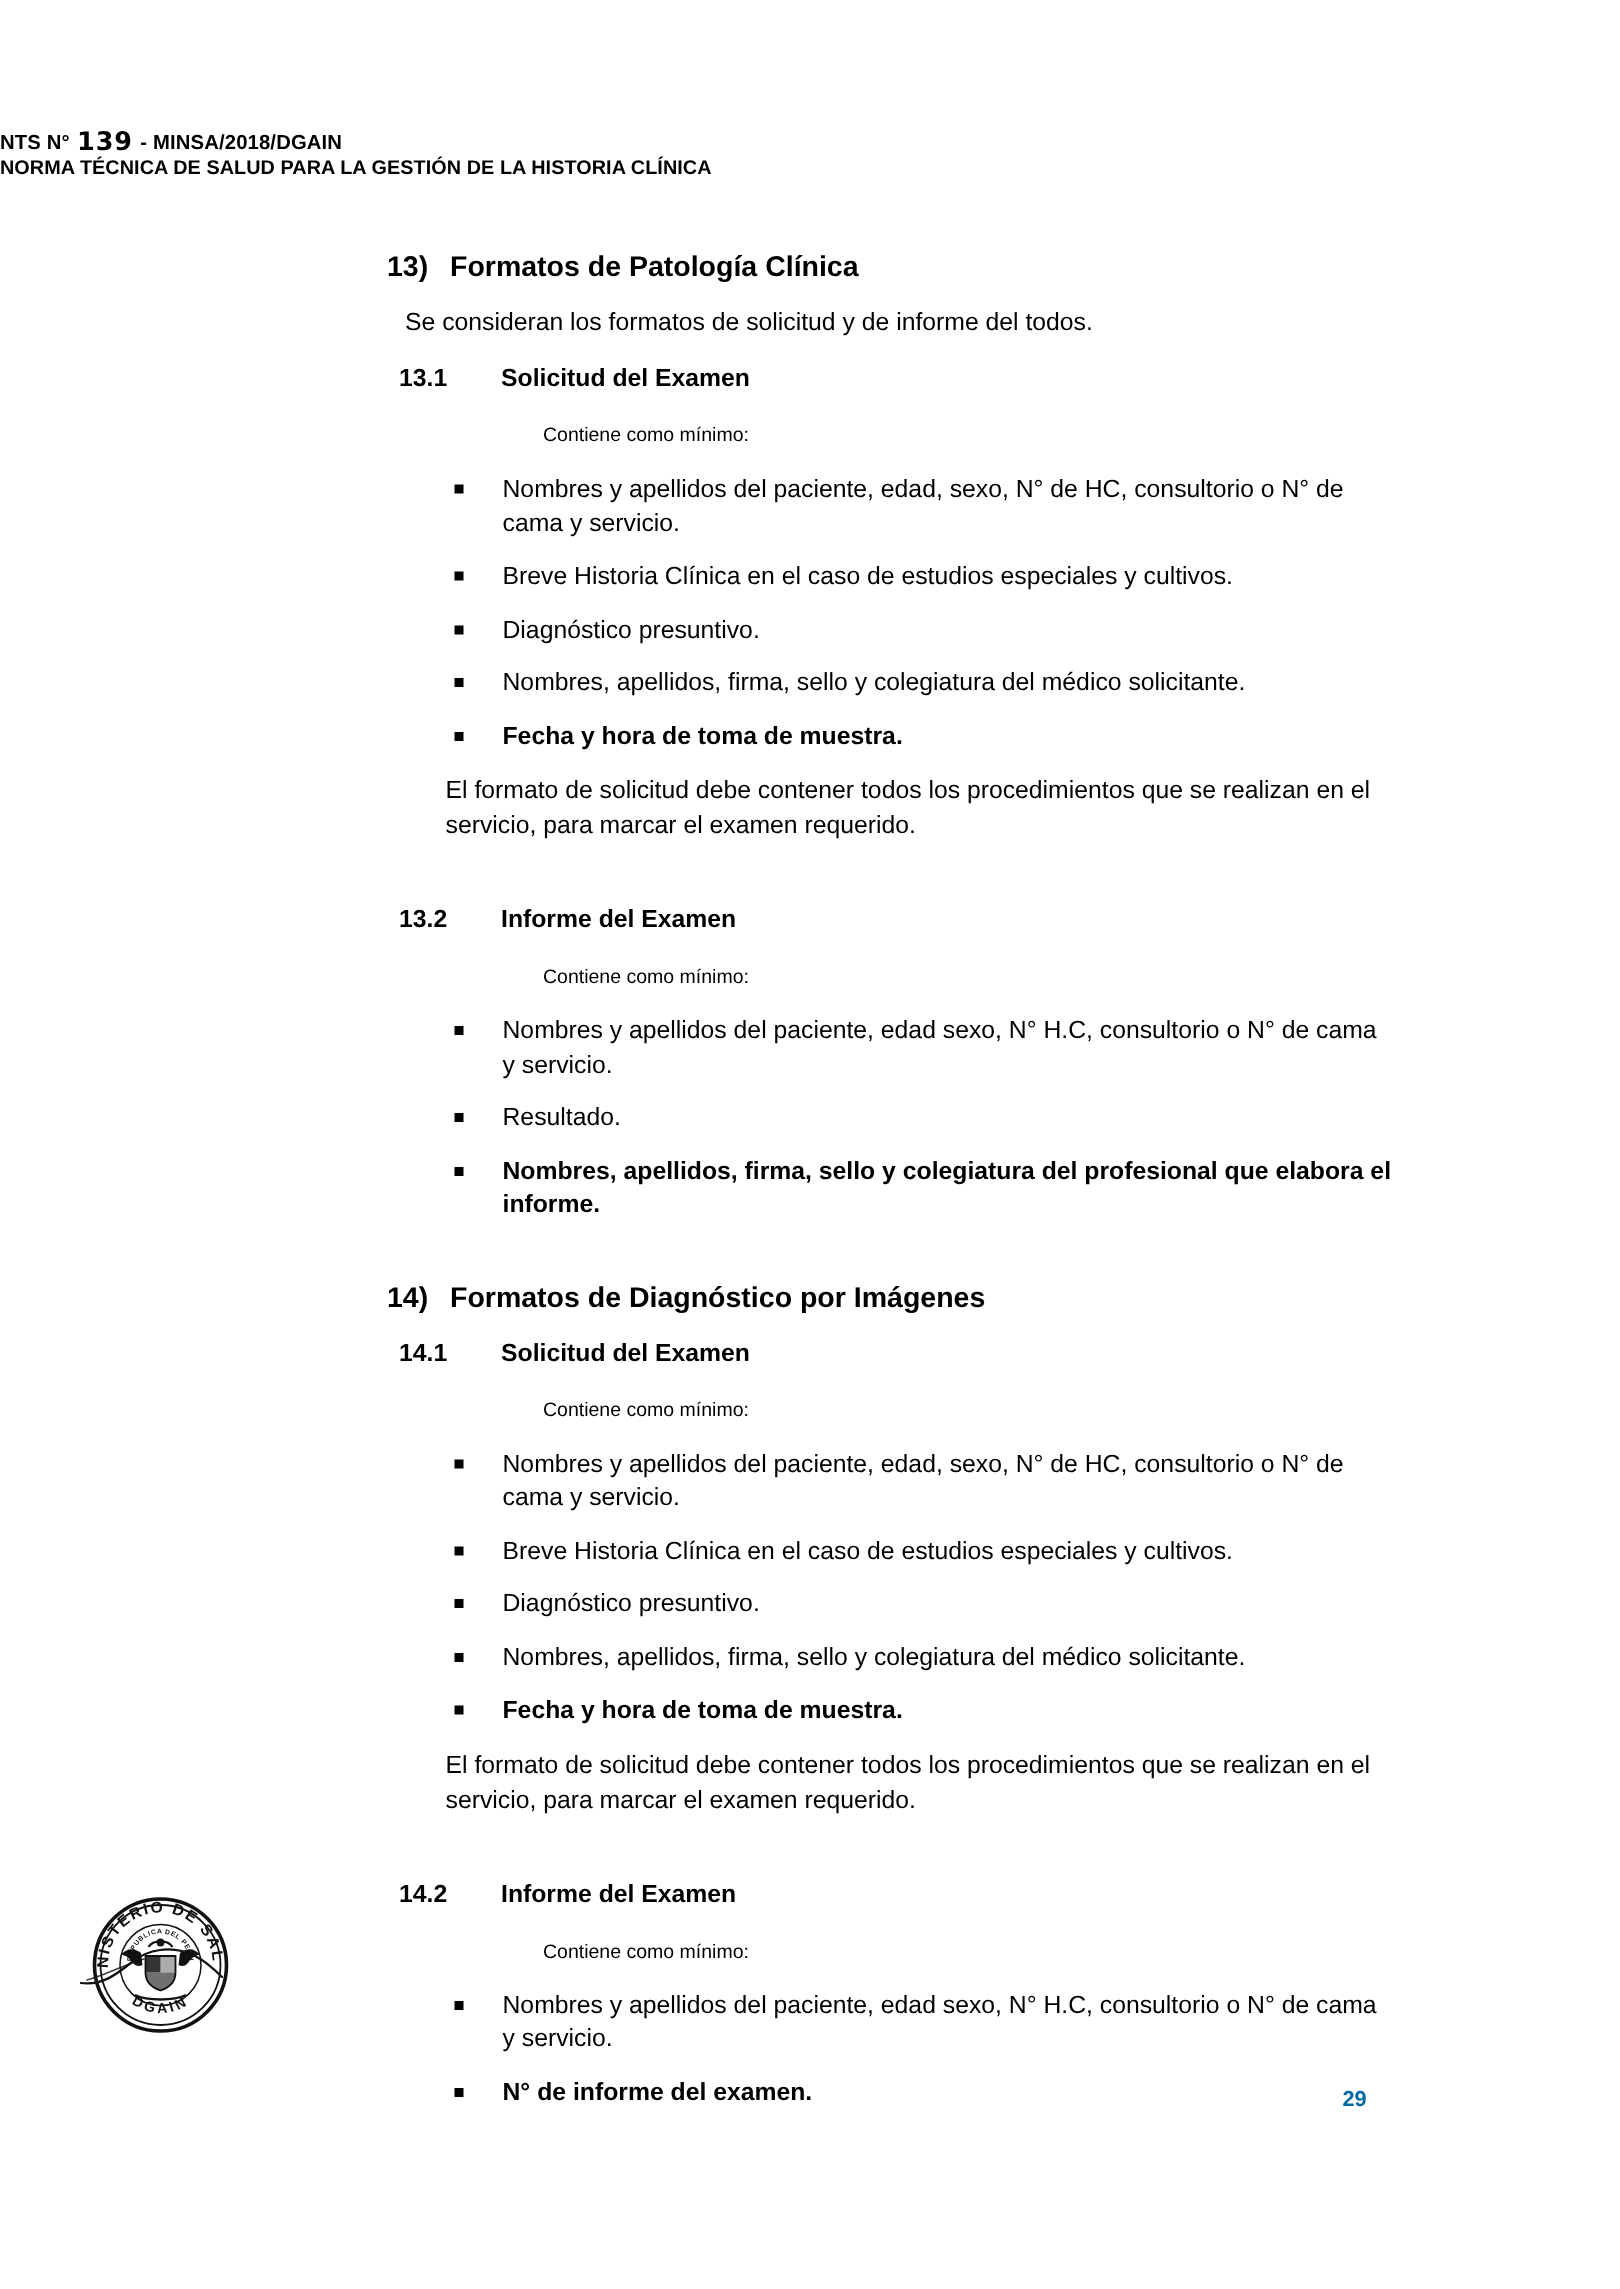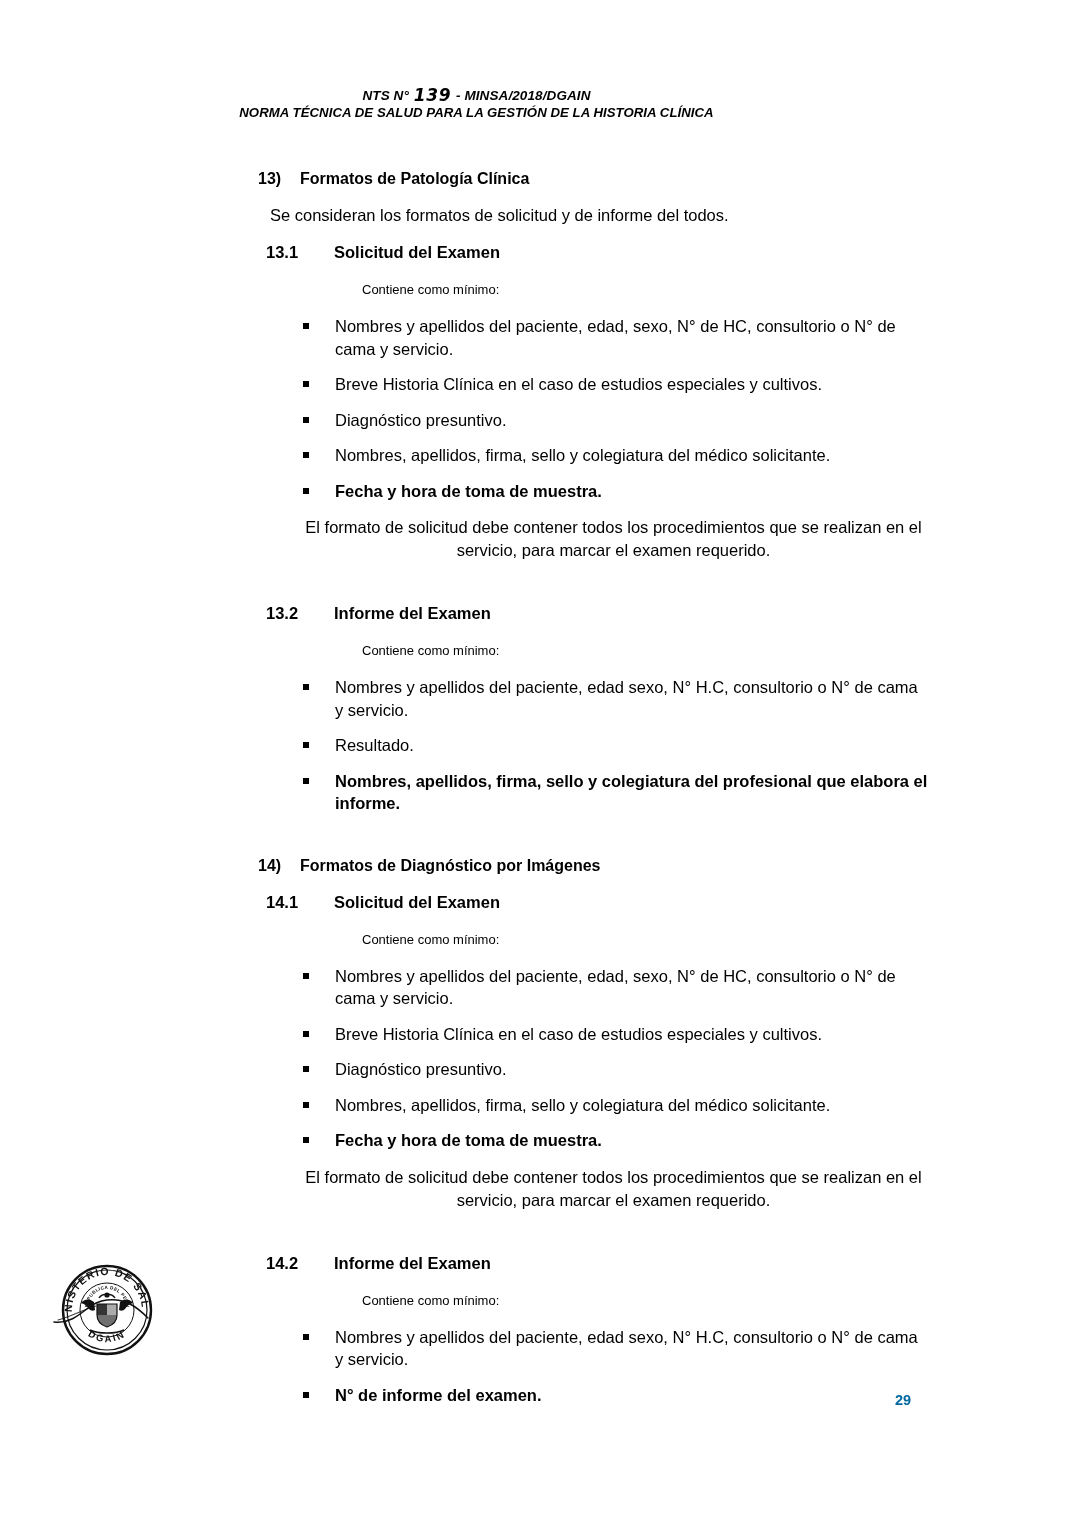--- a/index.html
+++ b/index.html
@@ -22,22 +22,20 @@
     inset: 0;
     background: #ffffff;
   }
 
   
   .doc-header {
     position: absolute;
     top: 86px;
     left: 0;
     width: 953px;
-    text-align: center;
-    font-style: italic;
   }
   .header-line1 {
     font-size: 13.5px;
     font-weight: bold;
     letter-spacing: 0.1px;
     line-height: 17px;
     white-space: nowrap;
   }
   .header-line1 .hand {
     font-family: "DejaVu Sans", sans-serif;
@@ -60,21 +58,21 @@
   .content {
     position: absolute;
     top: 168px;
     left: 258px;
     width: 672px;
   }
 
   .num-heading {
     display: flex;
     align-items: baseline;
-    font-size: 16px;
+    font-size: 19px;
     font-weight: bold;
     line-height: 22px;
     margin: 0 0 14px 0;
   }
   .num-heading .num {
     width: 42px;
     flex: 0 0 42px;
   }
   .num-heading .txt { flex: 1; }
 
@@ -128,21 +126,20 @@
     height: 6px;
     background: #000;
     display: block;
   }
 
   .closing-para {
     font-size: 16.5px;
     line-height: 23px;
     margin: 14px 0 0 0;
     padding-left: 39px;
-    text-align: center;
   }
 
   .gap-lg { height: 40px; }
 
   
   .seal {
     position: absolute;
     left: 52px;
     top: 1262px;
     width: 110px;

